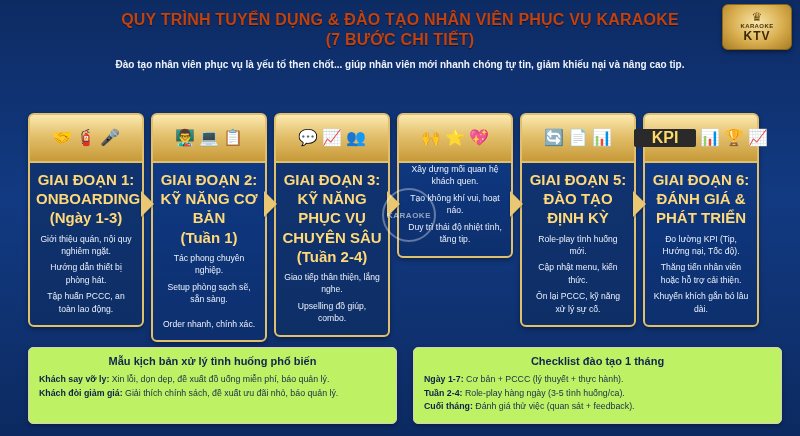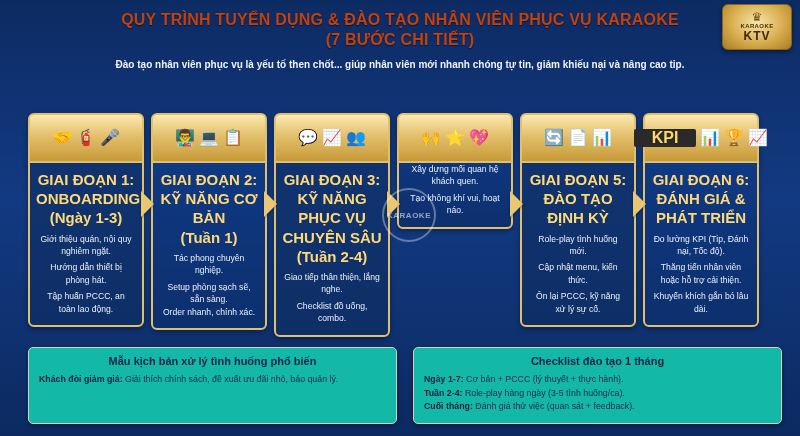--- a/index.html
+++ b/index.html
@@ -90,21 +90,21 @@
     letter-spacing:.5px;
     z-index: 5; pointer-events:none;
   }
   
   .panels {
     position:absolute; left:28px; right:18px; bottom: 12px;
     display:flex; gap: 16px;
   }
   .panel {
     flex:1;
-    background:#14b8a6;
+    background:#bef264;
     border:1px solid #d6cfbb;
     border-radius:5px;
     padding: 7px 10px 9px 10px;
     color:#16254a;
     box-shadow: 0 2px 4px rgba(0,0,0,.3);
   }
   .panel h3 {
     margin:0 0 6px 0; text-align:center;
     font-size: 11px; font-weight:bold; color:#12254f;
   }
@@ -145,47 +145,48 @@
     <div class="arrow"></div>
     <div class="step alt">
       <div class="iconband">
         <span>👨‍🏫</span>
         <span>💻</span>
         <span>📋</span>
       </div>
       <div class="stitle">GIAI ĐOẠN 2:<br>KỸ NĂNG CƠ BẢN<br>(Tuần 1)</div>
       <div class="sbody">
         <div style="margin-bottom: 4px;">Tác phong chuyên nghiệp.</div>
-        <div style="margin-bottom: 0;">Setup phòng sạch sẽ, sẵn sàng.</div>
+        <div style="margin-bottom: 12px;">Setup phòng sạch sẽ, sẵn sàng.</div>
         <div style="margin-bottom: 4px;">Order nhanh, chính xác.</div>
       </div>
     </div>
     <div class="arrow"></div>
     <div class="step">
       <div class="iconband">
         <span>💬</span>
         <span>📈</span>
         <span>👥</span>
       </div>
       <div class="stitle">GIAI ĐOẠN 3:<br>KỸ NĂNG PHỤC VỤ CHUYÊN SÂU<br>(Tuần 2-4)</div>
       <div class="sbody">
         <div style="margin-bottom: 4px;">Giao tiếp thân thiện, lắng nghe.</div>
-        <div style="margin-bottom: 4px;">Checklist đồ uống, combo.</div>
+        <div style="margin-bottom: 4px;">Upselling đồ giúp, combo.</div>
       </div>
     </div>
     <div class="arrow"></div>
     <div class="step alt">
       <div class="iconband">
         <span>🙌</span>
         <span>⭐</span>
         <span>💖</span>
       </div>
       <div class="sbody">
         <div style="margin-bottom: 4px;">Xây dựng mối quan hệ khách quen.</div>
         <div style="margin-bottom: 4px;">Tạo không khí vui, hoạt náo.</div>
+        <div style="margin-bottom: 4px;">Duy trì thái độ nhiệt tình, tăng tip.</div>
       </div>
     </div>
     <div class="arrow"></div>
     <div class="step">
       <div class="iconband">
         <span>🔄</span>
         <span>📄</span>
         <span>📊</span>
       </div>
       <div class="stitle">GIAI ĐOẠN 5:<br>ĐÀO TẠO ĐỊNH KỲ</div>
@@ -198,33 +199,34 @@
     <div class="arrow"></div>
     <div class="step alt">
       <div class="iconband">
         <span class="kpi-badge">KPI</span>
         <span>📊</span>
         <span>🏆</span>
         <span>📈</span>
       </div>
       <div class="stitle">GIAI ĐOẠN 6:<br>ĐÁNH GIÁ &amp; PHÁT TRIỂN</div>
       <div class="sbody">
-        <div style="margin-bottom: 4px;">Đo lường KPI (Tip, Đánh nại, Tốc độ).</div>
+        <div style="margin-bottom: 4px;">Đo lường KPI (Tip, Hướng nại, Tốc độ).</div>
         <div style="margin-bottom: 4px;">Thăng tiến nhân viên hoặc hỗ trợ cải thiện.</div>
         <div style="margin-bottom: 4px;">Khuyến khích gắn bó lâu dài.</div>
       </div>
     </div>
   </div>
 
 <div class="watermark">KARAOKE</div>
 
 <div class="panels">
   <div class="panel">
     <h3>Mẫu kịch bản xử lý tình huống phổ biến</h3>
     <div id="left-rows">
+        <div class="prow"><b>Khách say vỡ ly:</b> Xin lỗi, dọn dẹp, đề xuất đồ uống miễn phí, báo quản lý.</div>
         <div class="prow"><b>Khách đòi giảm giá:</b> Giải thích chính sách, đề xuất ưu đãi nhỏ, báo quản lý.</div>
       </div>
   </div>
   <div class="panel">
     <h3>Checklist đào tạo 1 tháng</h3>
     <div id="right-rows">
         <div class="prow"><b>Ngày 1-7:</b> Cơ bản + PCCC (lý thuyết + thực hành).</div>
         <div class="prow"><b>Tuần 2-4:</b> Role-play hàng ngày (3-5 tình huống/ca).</div>
         <div class="prow"><b>Cuối tháng:</b> Đánh giá thử việc (quan sát + feedback).</div>
       </div>

